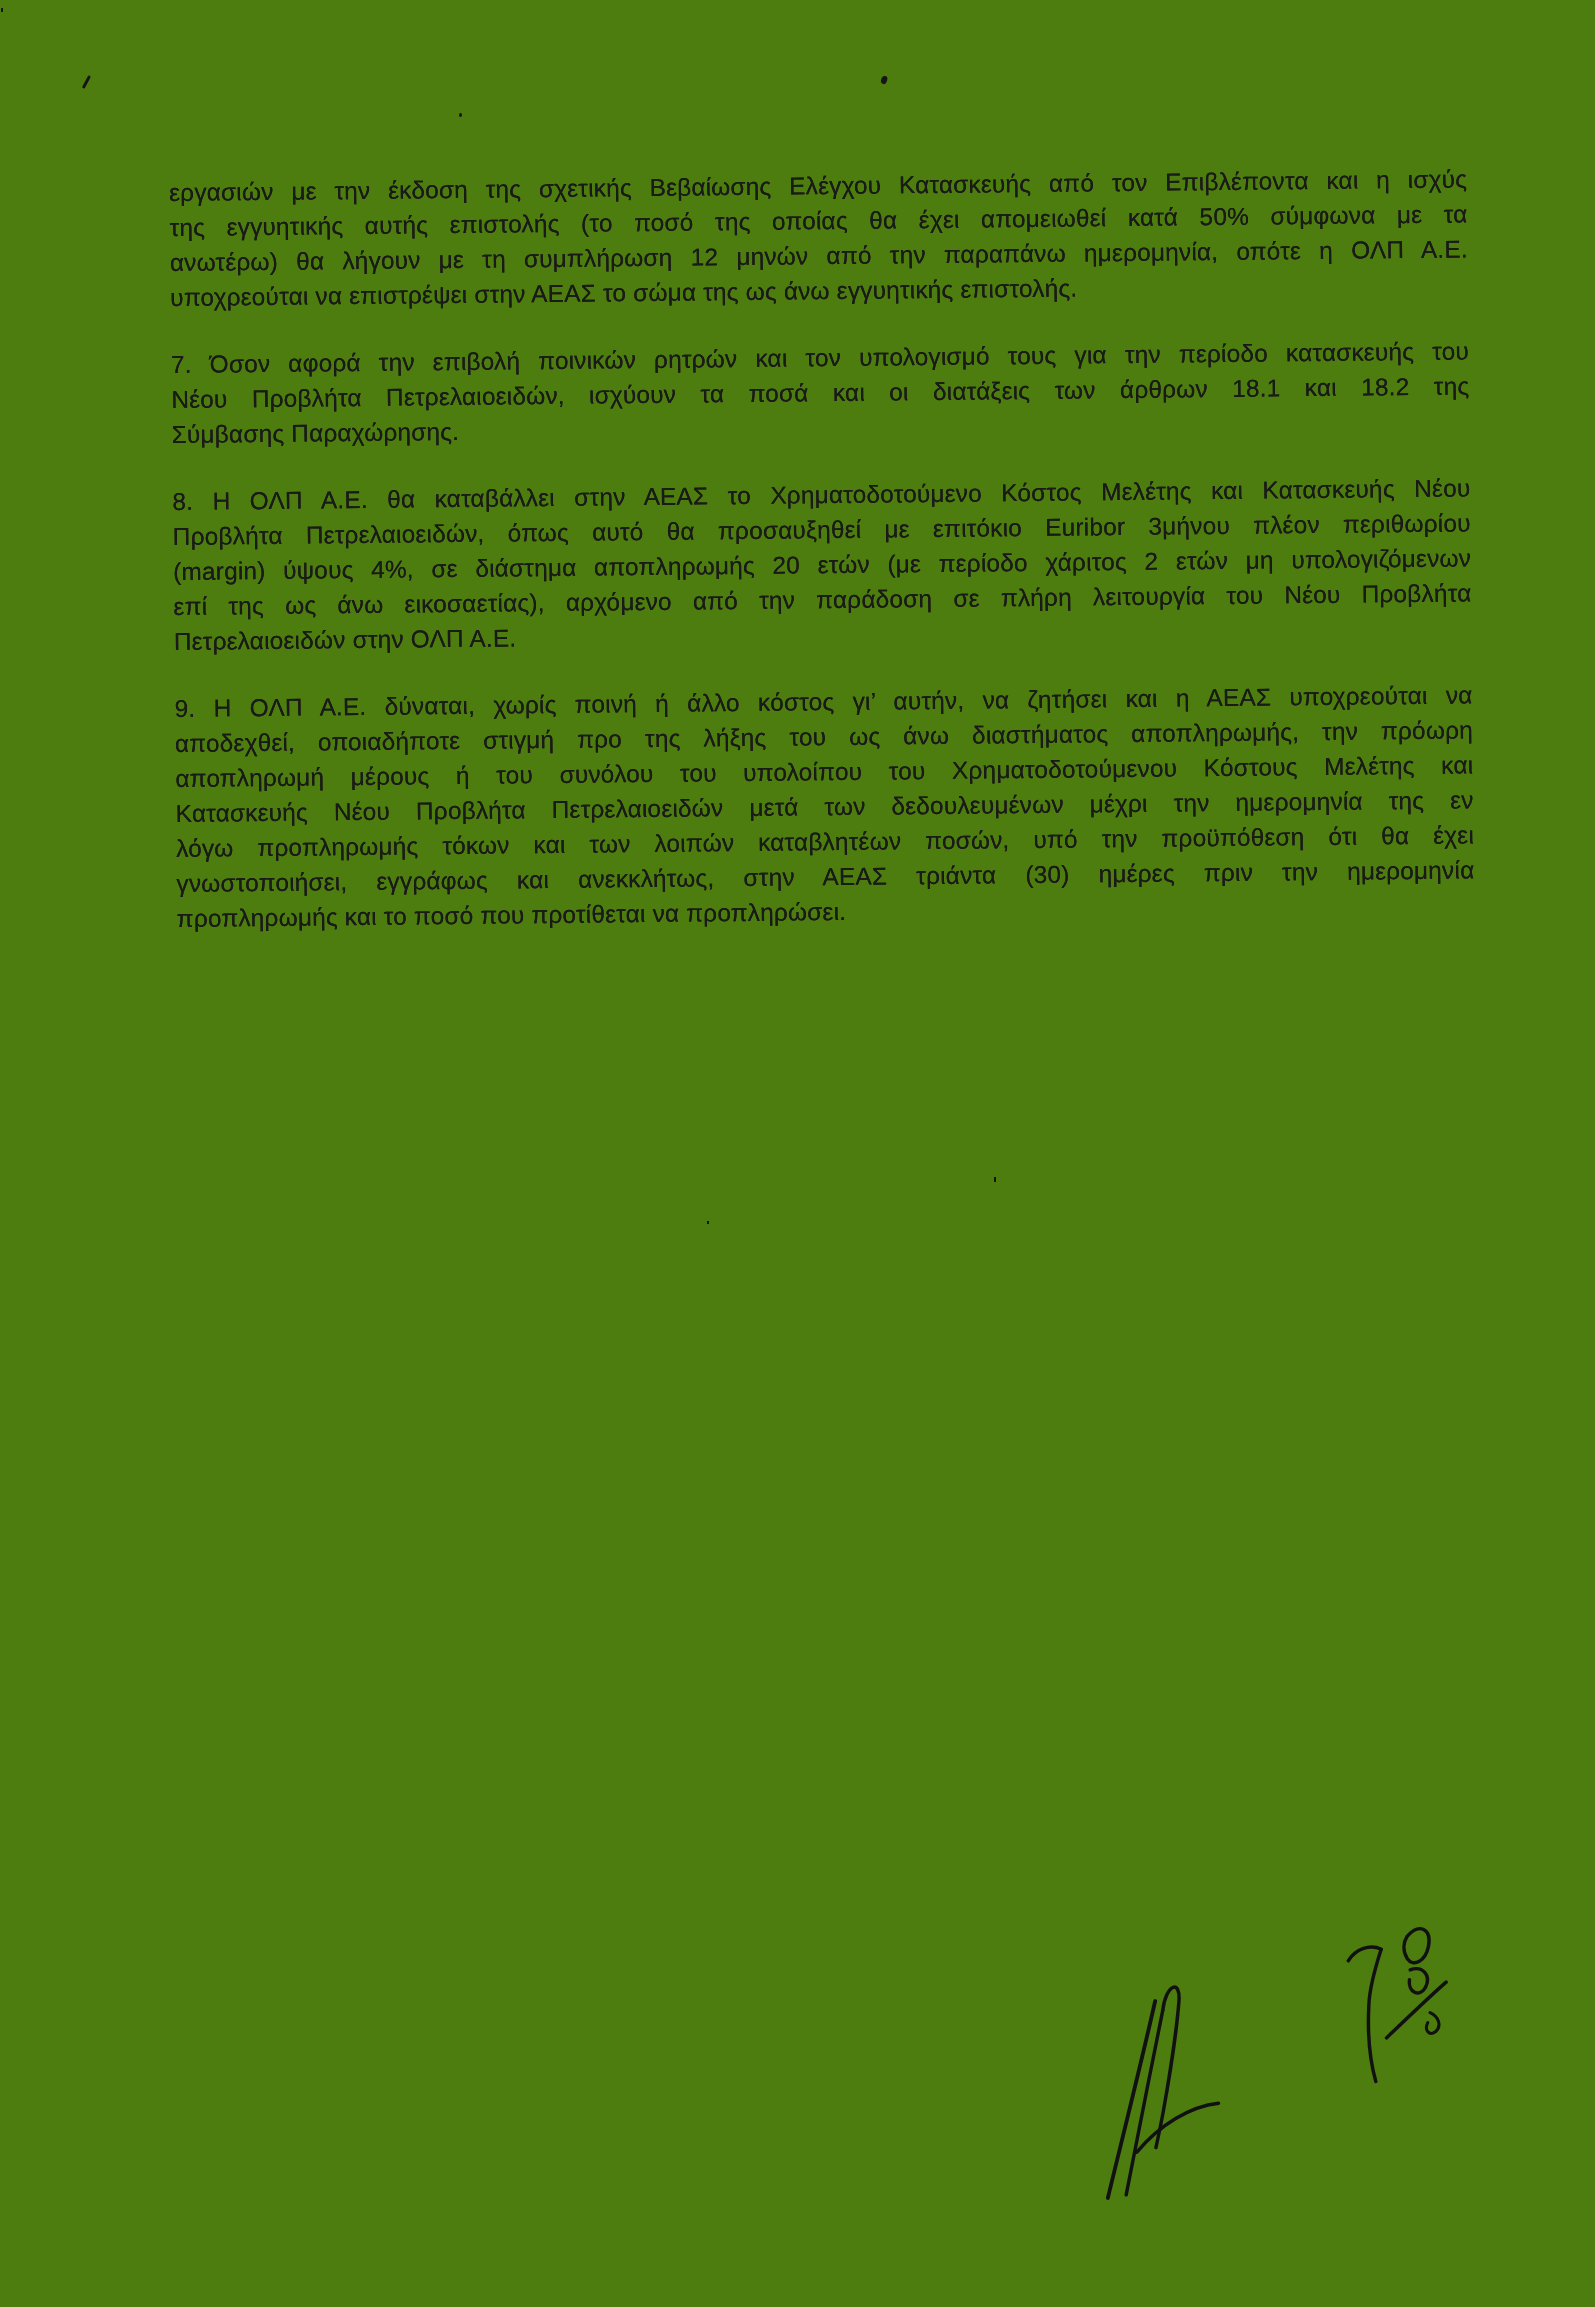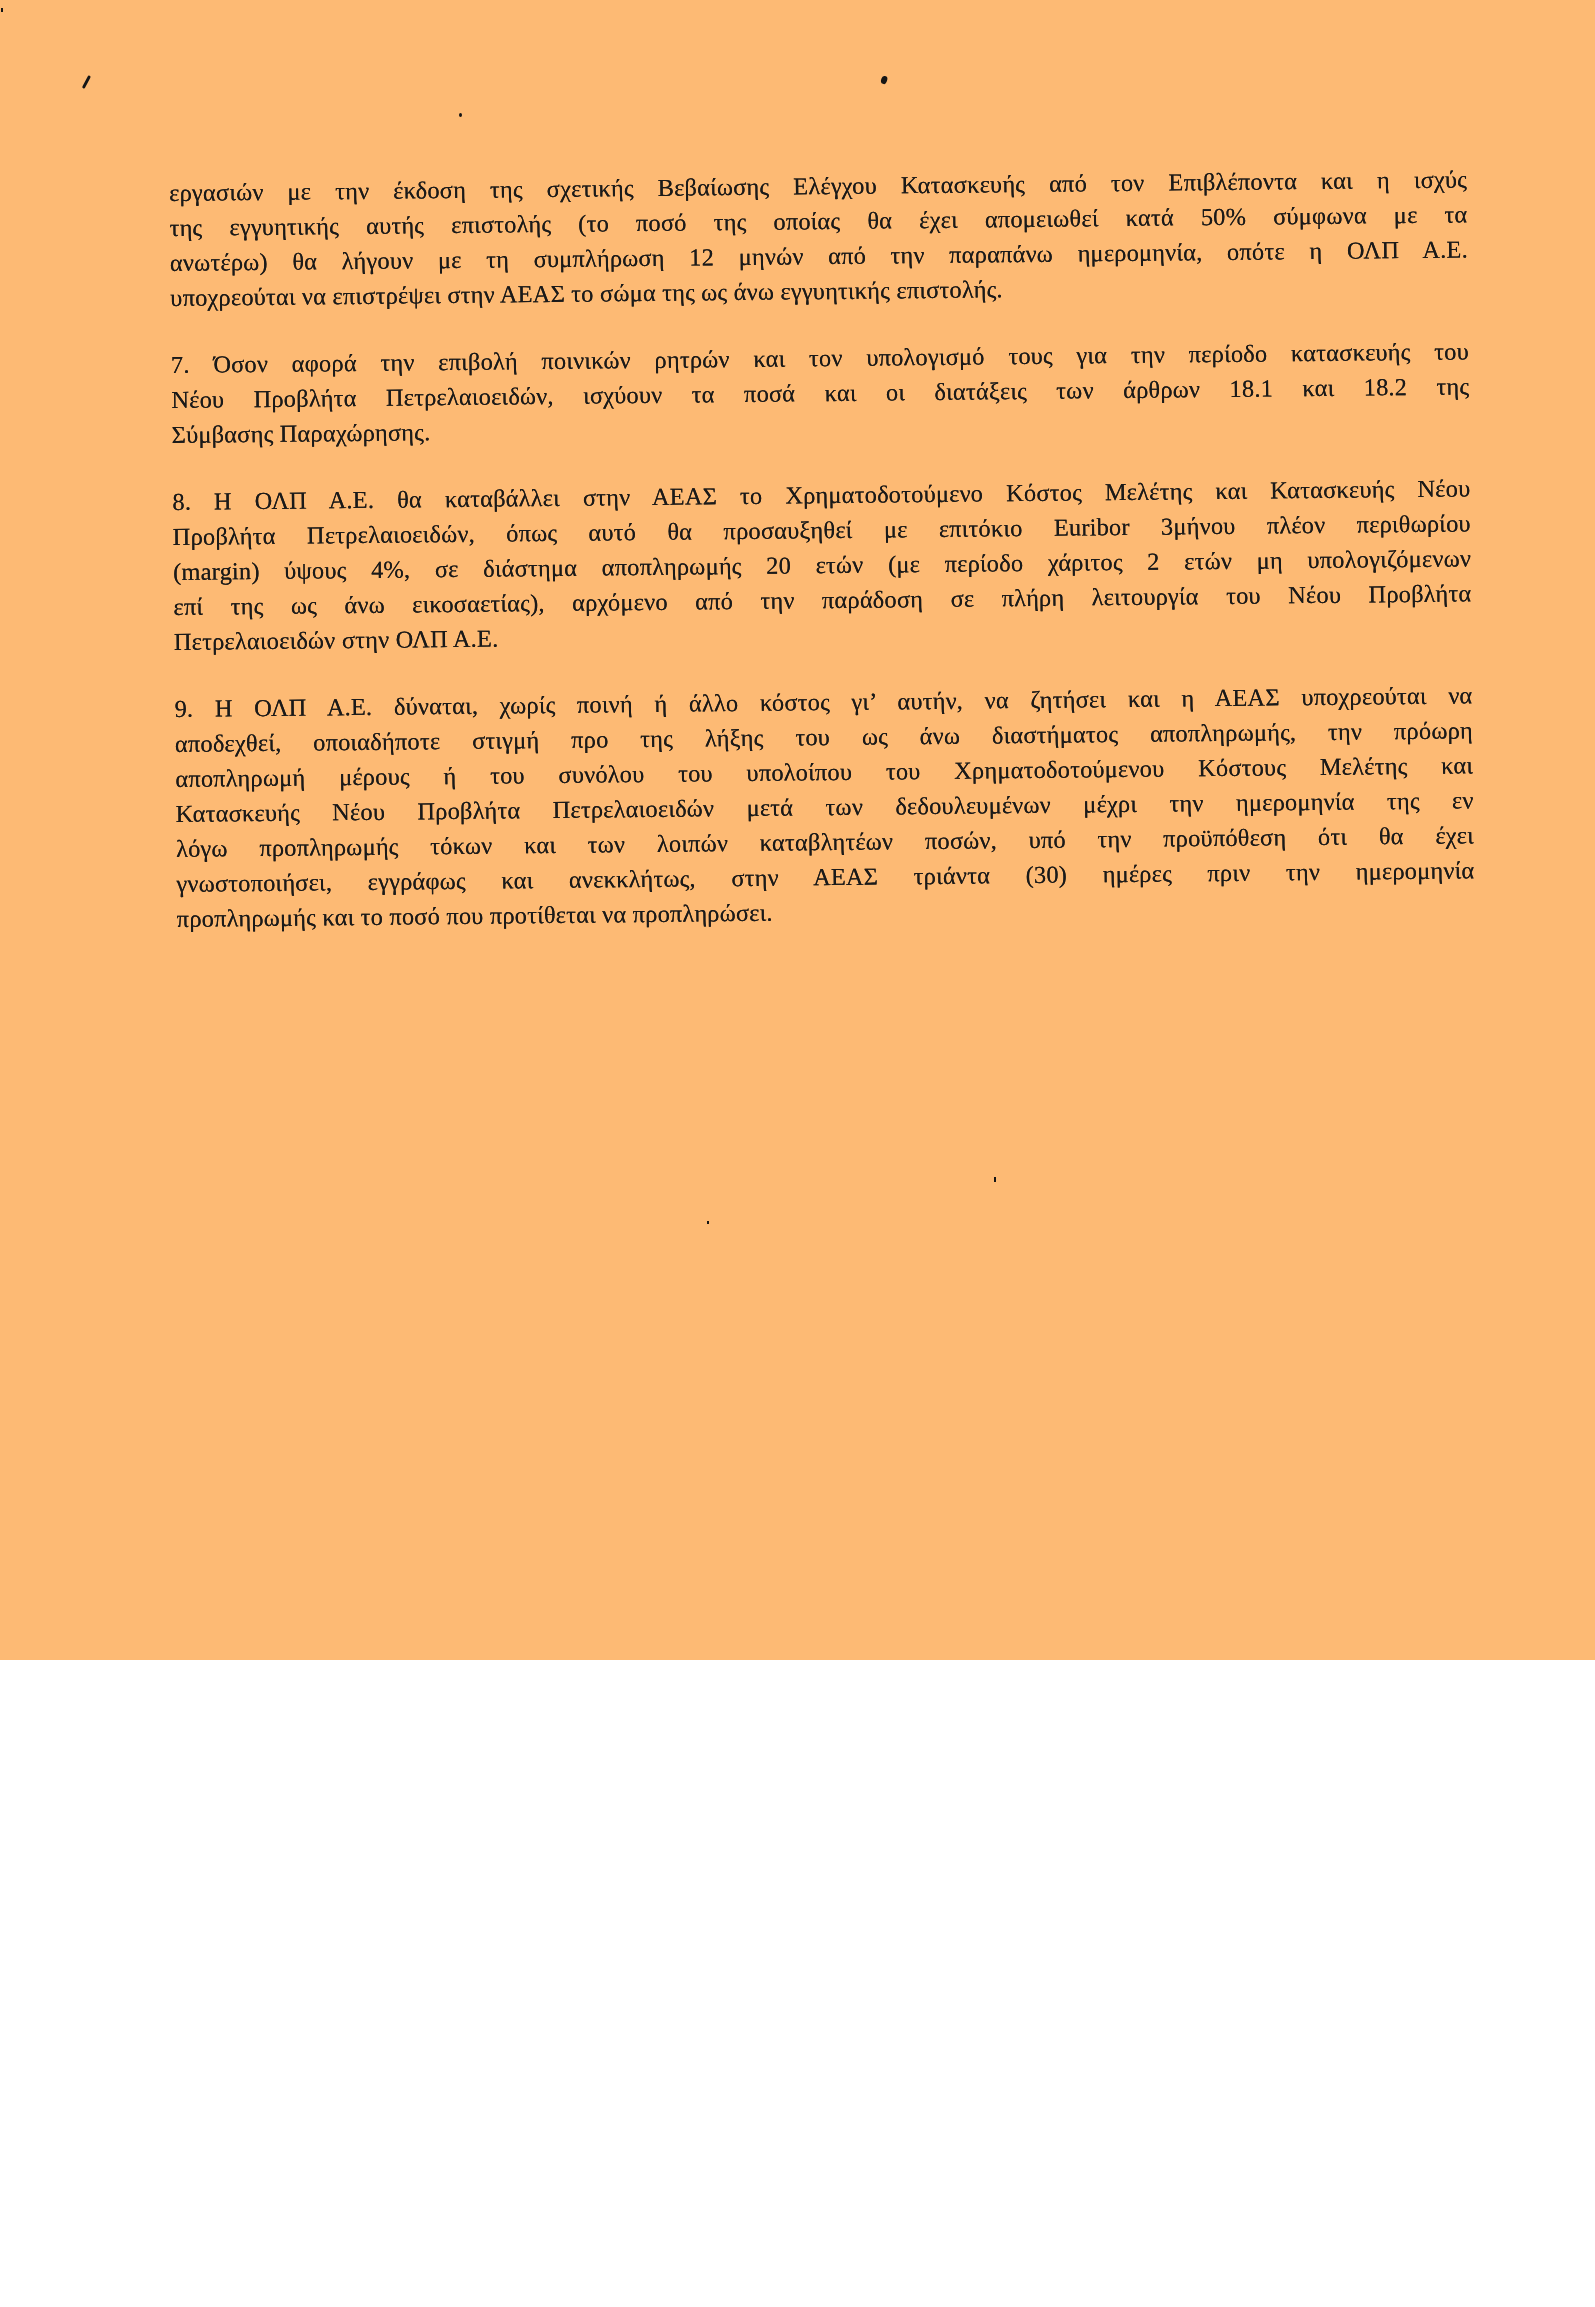--- a/index.html
+++ b/index.html
@@ -3,24 +3,24 @@
 <meta charset="utf-8">
 <style>
   html, body {
     margin: 0;
     padding: 0;
     background: #ffffff;
   }
   .page {
     position: relative;
     width: 1595px;
-    height: 1660px;
-    background: #fdba74;
+    height: 2307px;
+    background: #4d7c0f;
     overflow: hidden;
-    font-family: Liberation Serif, serif;
+    font-family: Liberation Sans, sans-serif;
   }
   .document-text {
     position: absolute;
     left: 169px;
     top: 175px;
     width: 1298px;
     transform: rotate(-0.6deg);
     transform-origin: left top;
     color: #1a1a1a;
     font-size: 24.4px;

